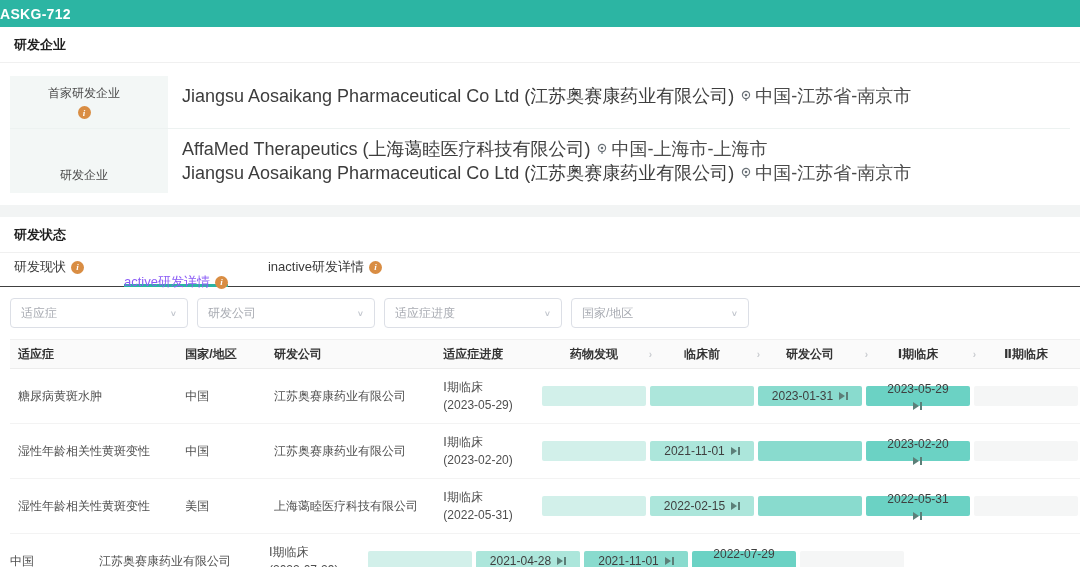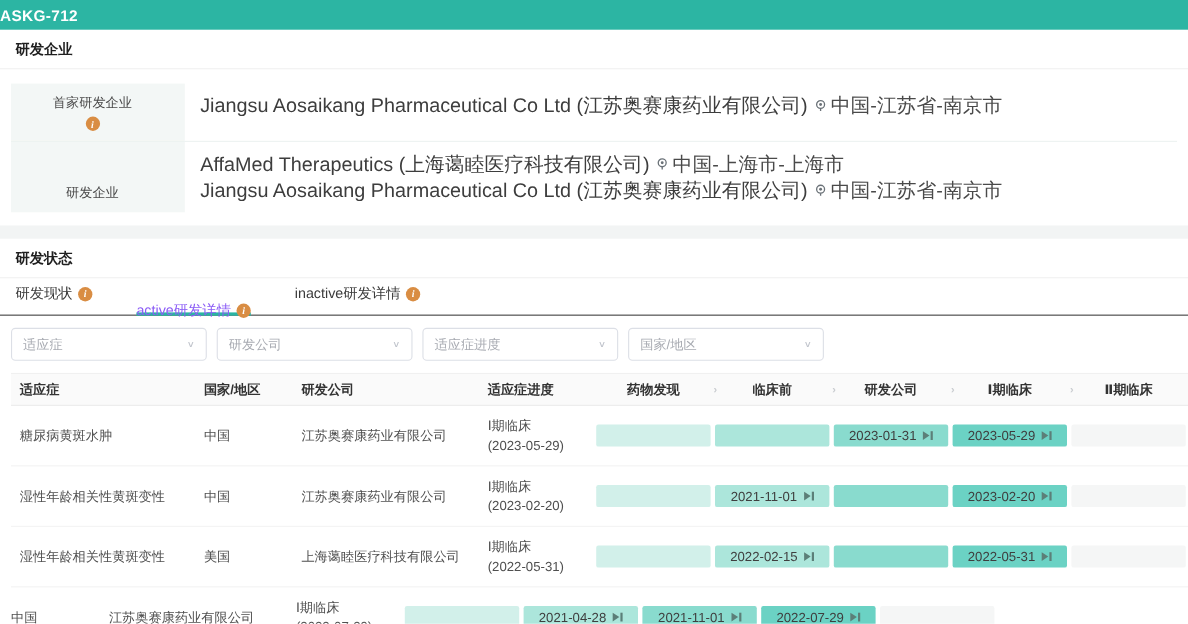--- a/index.html
+++ b/index.html
@@ -62,21 +62,21 @@
   .col-prog { width:97px; line-height:18px; }
   .col-stages { flex:1; display:flex; align-items:center; }
   .stage-head { width:108px; display:flex; align-items:center; justify-content:center; gap:0; position:relative; }
   .stage-head .chev-right { position:absolute; right:-4px; }
   .stage-cell { width:108px; padding:0 2px; }
   .bar { height:20px; border-radius:2px; display:flex; align-items:center; justify-content:center;
     gap:6px; font-size:12px; color:#3f3f3f; }
   .bar.s0 { background:#d2f0ea; }
   .bar.s1 { background:#ace6db; }
   .bar.s2 { background:#89dbce; }
-  .bar.s3 { background:#6bd2c4; }
+  .bar.s3 { background:#6bd2c4;flex-direction:column; }
   .bar.empty { background:#f5f6f6; }
   .bar.dated { cursor:pointer; }
   .ff-icon { display:inline-flex; align-items:center; }
   .ff-icon::before { content:""; border-left:6px solid #5c7f78; border-top:4px solid transparent;
     border-bottom:4px solid transparent; }
   .ff-icon::after { content:""; width:2px; height:8px; background:#5c7f78; margin-left:1px; }
 </style>
 </head>
 <body>
 

